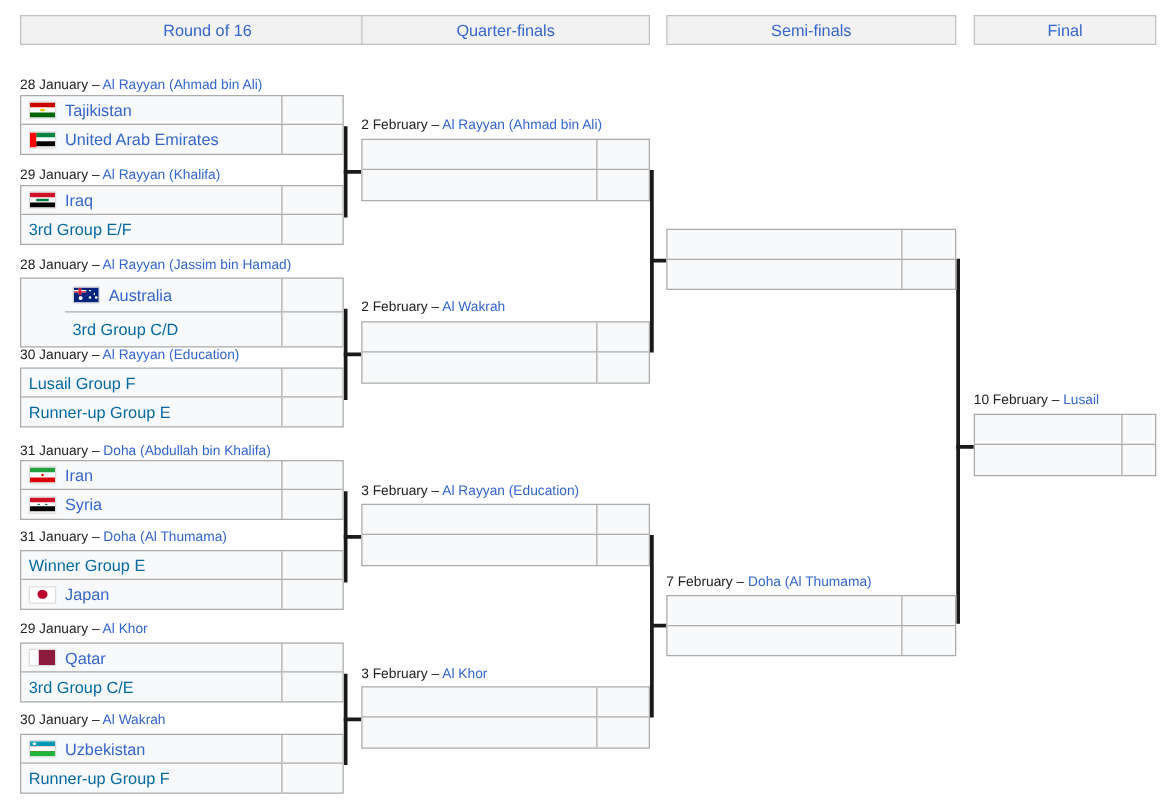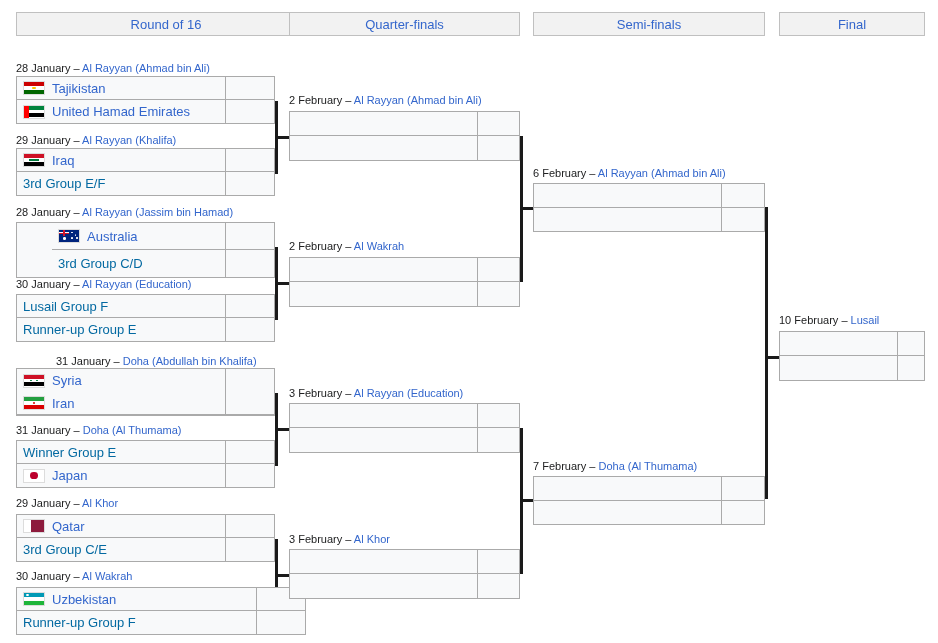--- a/index.html
+++ b/index.html
@@ -201,21 +201,21 @@
       <div class="score" style="width:48px;"></div>
     </div>
     <div class="row">
       <div class="team" style="width:209px;">
         <span class="flag fl-ae">
           <i class="b1"></i>
             <i class="b2"></i>
             <i class="b3"></i>
             <i class="hoist"></i>
         </span>
-        <span class="team-name">United Hamad Emirates</span>
+        <span class="team-name">United Arab Emirates</span>
       </div>
       <div class="score" style="width:48px;"></div>
     </div>
   </div>
 
   <div class="caption" style="left:16px;top:133px;">
     <span>29 January</span>
     <span class="dash"> – </span>
     <span class="venue">Al Rayyan (Khalifa)</span>
   </div>
@@ -285,51 +285,51 @@
       <div class="score" style="width:48px;"></div>
     </div>
     <div class="row">
       <div class="team" style="width:209px;">
         <span class="team-name plain">Runner-up Group E</span>
       </div>
       <div class="score" style="width:48px;"></div>
     </div>
   </div>
 
-  <div class="caption" style="left:16px;top:354px;margin-left:40px;">
+  <div class="caption" style="left:16px;top:354px;">
     <span>31 January</span>
     <span class="dash"> – </span>
     <span class="venue">Doha (Abdullah bin Khalifa)</span>
   </div>
   <div class="match" style="left:16px;top:368px;width:259px;height:48px;">
+    <div class="row top">
+      <div class="team" style="width:209px;">
+        <span class="flag fl-ir">
+          <i class="b1"></i>
+            <i class="b2"></i>
+            <i class="b3"></i>
+            <i class="em"></i>
+        </span>
+        <span class="team-name">Iran</span>
+      </div>
+      <div class="score" style="width:48px;"></div>
+    </div>
     <div class="row">
       <div class="team" style="width:209px;">
         <span class="flag fl-sy">
           <i class="b1"></i>
             <i class="b2"></i>
             <i class="b3"></i>
             <i class="st1"></i>
             <i class="st2"></i>
         </span>
         <span class="team-name">Syria</span>
       </div>
       <div class="score" style="width:48px;"></div>
     </div>
-    <div class="row top">
-      <div class="team" style="width:209px;">
-        <span class="flag fl-ir">
-          <i class="b1"></i>
-            <i class="b2"></i>
-            <i class="b3"></i>
-            <i class="em"></i>
-        </span>
-        <span class="team-name">Iran</span>
-      </div>
-      <div class="score" style="width:48px;"></div>
-    </div>
   </div>
 
   <div class="caption" style="left:16px;top:423px;">
     <span>31 January</span>
     <span class="dash"> – </span>
     <span class="venue">Doha (Al Thumama)</span>
   </div>
   <div class="match" style="left:16px;top:440px;width:259px;height:48px;">
     <div class="row top">
       <div class="team" style="width:209px;">
@@ -371,21 +371,21 @@
       </div>
       <div class="score" style="width:48px;"></div>
     </div>
   </div>
 
   <div class="caption" style="left:16px;top:569px;">
     <span>30 January</span>
     <span class="dash"> – </span>
     <span class="venue">Al Wakrah</span>
   </div>
-  <div class="match" style="left:16px;top:587px;width:290px;height:48px;">
+  <div class="match" style="left:16px;top:587px;width:259px;height:48px;">
     <div class="row top">
       <div class="team" style="width:209px;">
         <span class="flag fl-uz">
           <i class="b1"></i>
             <i class="r1"></i>
             <i class="b2"></i>
             <i class="r2"></i>
             <i class="b3"></i>
             <i class="moon"></i>
         </span>
@@ -474,25 +474,20 @@
       <div class="score" style="width:41px;"></div>
     </div>
     <div class="row">
       <div class="team" style="width:188px;">
         <span class="team-name plain"></span>
       </div>
       <div class="score" style="width:41px;"></div>
     </div>
   </div>
 
-  <div class="caption" style="left:533px;top:166px;">
-    <span>6 February</span>
-    <span class="dash"> – </span>
-    <span class="venue">Al Rayyan (Ahmad bin Ali)</span>
-  </div>
   <div class="match" style="left:533px;top:183px;width:232px;height:49px;">
     <div class="row top">
       <div class="team" style="width:188px;">
         <span class="team-name plain"></span>
       </div>
       <div class="score" style="width:42px;"></div>
     </div>
     <div class="row">
       <div class="team" style="width:188px;">
         <span class="team-name plain"></span>

